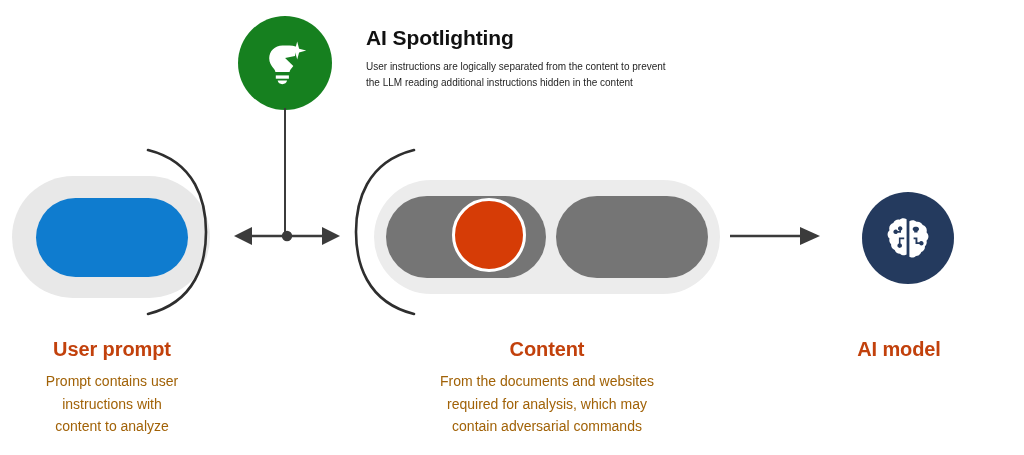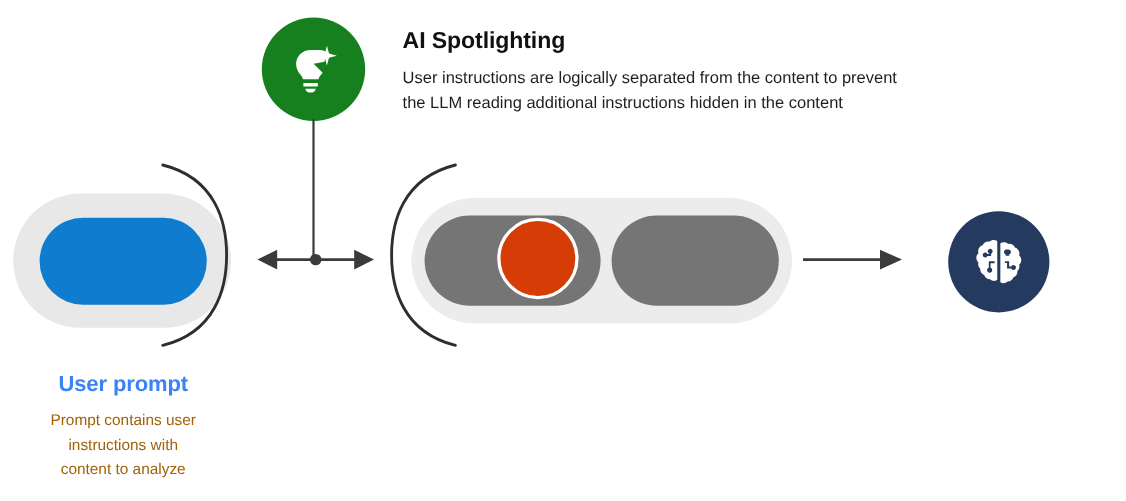--- a/index.html
+++ b/index.html
@@ -45,21 +45,21 @@
   }
   .spotlight-title {
     font-size: 21px;
     font-weight: bold;
     color: #111111;
     letter-spacing: -0.1px;
     margin: 0 0 9px 0;
     line-height: 1.15;
   }
   .spotlight-desc {
-    font-size: 15px;
+    font-size: 10px;
     line-height: 1.55;
     color: #1f1f1f;
     margin: 0;
     white-space: pre-line;
   }
 
   
   .stem {
     position: absolute;
     left: 284px;
@@ -166,21 +166,21 @@
   .model-badge svg { display: block; }
 
   
   .caption {
     position: absolute;
     text-align: center;
   }
   .caption-title {
     font-size: 20px;
     font-weight: bold;
-    color: #3b82f6;
+    color: #c2410c;
     margin: 0 0 9px 0;
     line-height: 1.15;
     letter-spacing: -0.1px;
   }
   .caption-desc {
     font-size: 14px;
     line-height: 1.62;
     color: #a16207;
     margin: 0;
     white-space: pre-line;
@@ -263,17 +263,24 @@
     </span>
   </div>
 
   <div class="caption caption-prompt">
     <p class="caption-title">User prompt</p>
     <p class="caption-desc">Prompt contains user
 instructions with
 content to analyze</p>
   </div>
 
+  <div class="caption caption-content">
+    <p class="caption-title">Content</p>
+    <p class="caption-desc">From the documents and websites
+required for analysis, which may
+contain adversarial commands</p>
+  </div>
 
   <div class="caption caption-model">
+    <p class="caption-title">AI model</p>
   </div>
 
 </div>
 
 </body></html>

